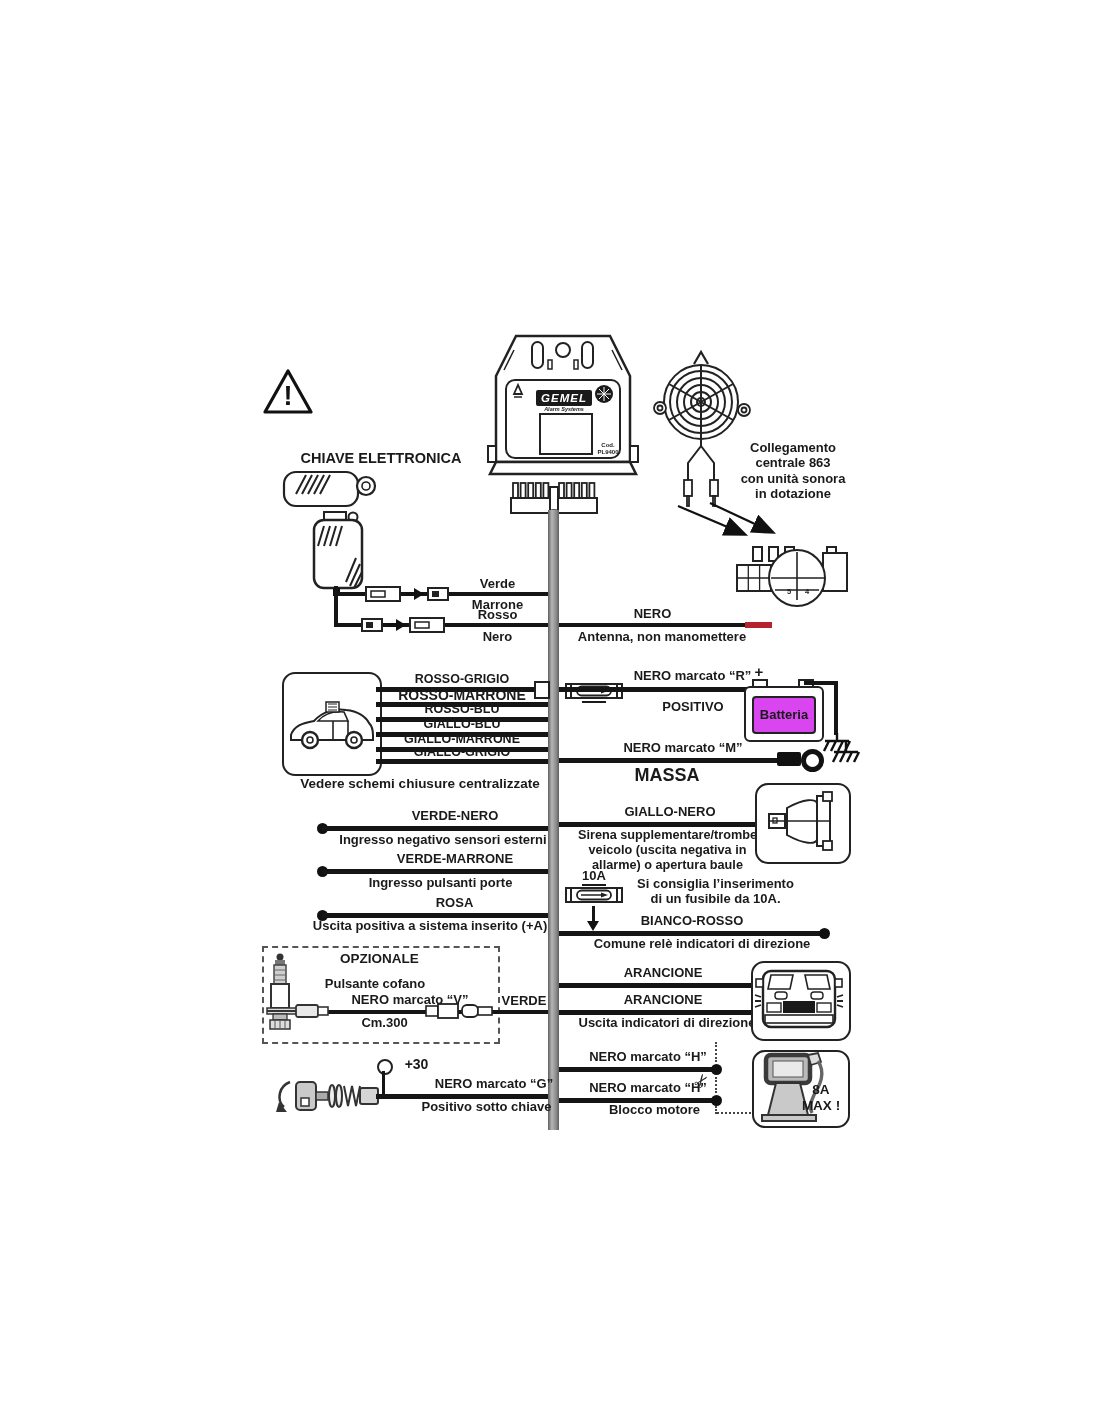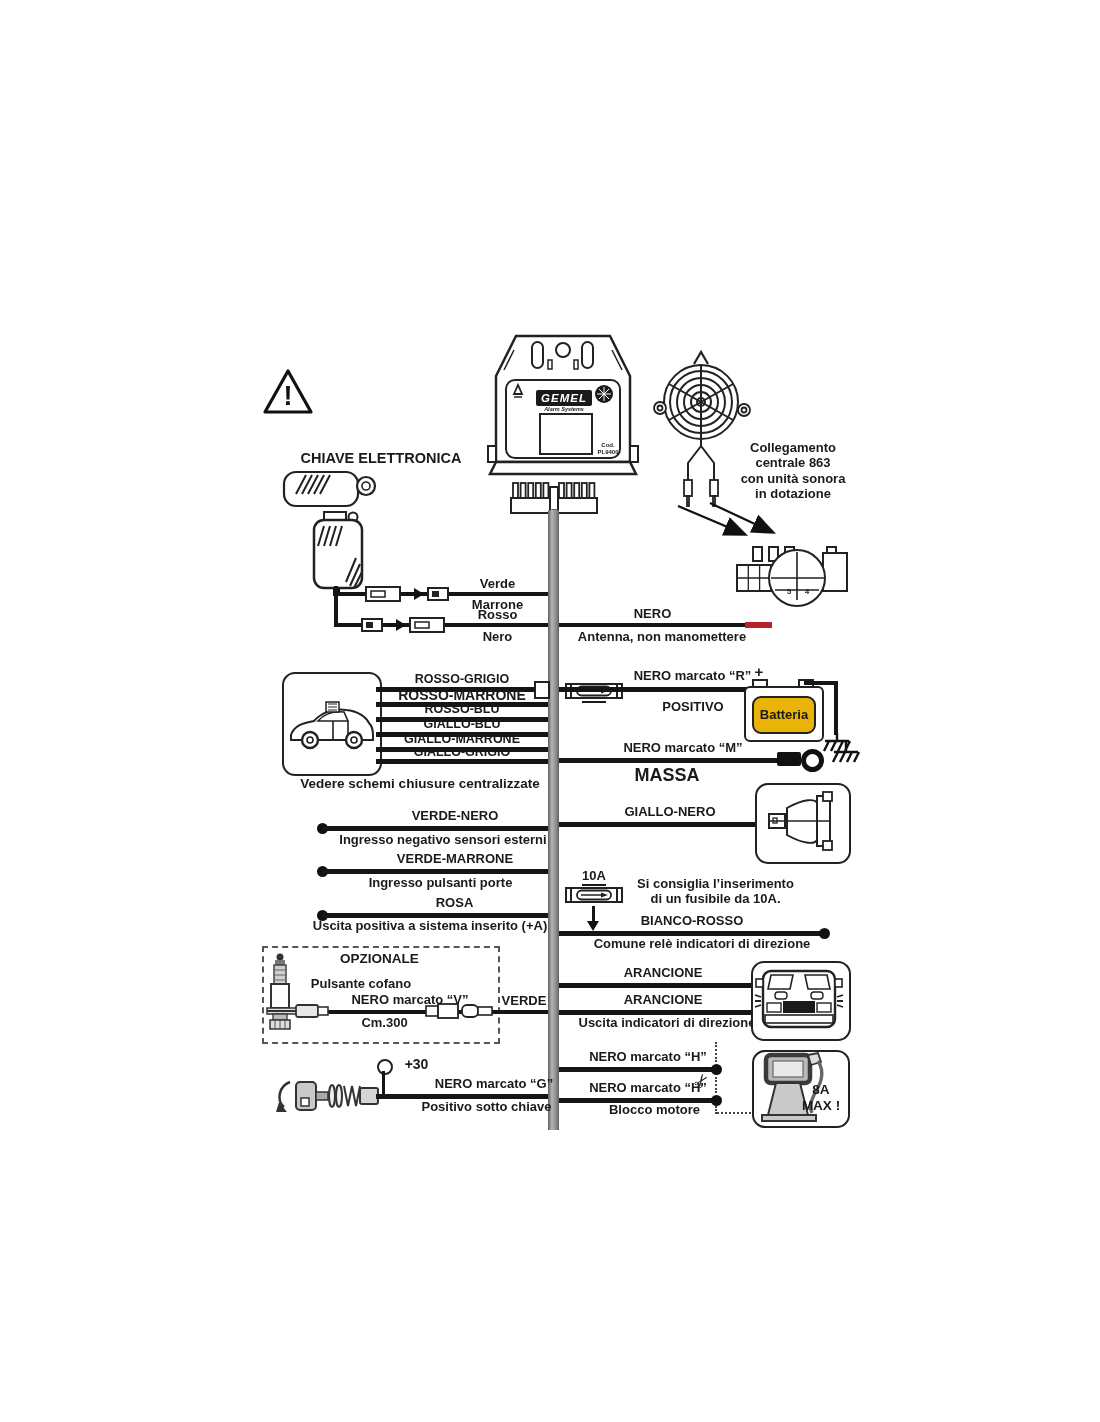--- a/index.html
+++ b/index.html
@@ -226,38 +226,41 @@
     <path d="M16 10 H38" stroke="#222" stroke-width="1.5"></path>
       <polygon points="36,7.5 43,10 36,12.5" fill="#222"></polygon>
   </svg>
   <div class="wire" style="left:559px;top:687px;width:198px"></div>
   <div class="lbl" style="left:625px;top:668px;width:135px">NERO marcato “R”</div>
   <div class="lbl" style="left:638px;top:699px;width:110px">POSITIVO</div>
   <div class="lbl" style="left:752px;top:663px;width:14px;font-size:15px">+</div>
   <div class="abs" style="left:752px;top:679px;width:12px;height:9px;background:#fff;border:2px solid #222"></div>
   <div class="abs" style="left:798px;top:679px;width:12px;height:9px;background:#fff;border:2px solid #222"></div>
   <div class="abs" style="left:744px;top:686px;width:76px;height:52px;border:2.5px solid #222;border-radius:6px;background:#fff"></div>
-  <div class="abs" style="left:752px;top:696px;width:60px;height:34px;border:2px solid #222;border-radius:9px;background:#eab308;font-weight:bold;font-size:13px;text-align:center;line-height:34px">Batteria</div>
+  <div class="abs" style="left:752px;top:696px;width:60px;height:34px;border:2px solid #222;border-radius:4px;background:#d946ef;font-weight:bold;font-size:13px;text-align:center;line-height:34px">Batteria</div>
   <div class="wire wire4" style="left:804px;top:681px;width:34px"></div>
   <div class="wire wire4" style="left:834px;top:681px;width:4px;height:54px"></div>
   <svg style="left:822px;top:733px" width="30" height="24" viewBox="0 0 30 24">
     <path d="M15 0 V8 M3 8 H27 M7 8 L2 18 M14 8 L9 18 M21 8 L16 18 M28 8 L23 18" stroke="#111" stroke-width="2.4" fill="none"></path>
   </svg>
 
   <div class="wire" style="left:559px;top:758px;width:218px"></div>
   <div class="abs" style="left:777px;top:752px;width:24px;height:14px;background:#111;border-radius:2px"></div>
   <div class="ring" style="left:801px;top:749px"></div>
   <svg style="left:832px;top:742px" width="28" height="28" viewBox="0 0 28 28">
     <path d="M14 0 V10 M2 10 H26 M6 10 L1 20 M13 10 L8 20 M20 10 L15 20 M27 10 L22 20" stroke="#111" stroke-width="2.4" fill="none"></path>
   </svg>
   <div class="lbl" style="left:598px;top:740px;width:170px">NERO marcato “M”</div>
   <div class="lbl" style="left:612px;top:765px;width:110px;font-size:18px">MASSA</div>
 
   <div class="wire" style="left:559px;top:822px;width:196px"></div>
   <div class="lbl" style="left:600px;top:804px;width:140px">GIALLO-NERO</div>
+  <div class="lbl pre" style="left:560px;top:828px;width:215px;font-size:12.7px">Sirena supplementare/trombe
+veicolo (uscita negativa in
+allarme) o apertura baule</div>
   <div class="rbox" style="left:755px;top:783px;width:92px;height:77px"></div>
   <svg style="left:761px;top:790px" width="80" height="63" viewBox="0 0 80 63">
     <rect x="56" y="6" width="13" height="50" fill="#fff" stroke="#222" stroke-width="2"></rect>
     <rect x="62" y="2" width="9" height="9" fill="#fff" stroke="#222" stroke-width="1.8"></rect>
     <rect x="62" y="51" width="9" height="9" fill="#fff" stroke="#222" stroke-width="1.8"></rect>
     <path d="M26 18 C44 8 54 9 56 13 V50 C54 54 44 55 26 45 Z" fill="#fff" stroke="#222" stroke-width="2"></path>
     <rect x="8" y="24" width="16" height="14" fill="#fff" stroke="#222" stroke-width="2"></rect>
     <rect x="12" y="28" width="4" height="5" fill="none" stroke="#222" stroke-width="1.3"></rect>
     <path d="M8 31 H70" stroke="#222" stroke-width="1.6"></path>
   </svg>
@@ -291,21 +294,21 @@
   <div class="lbl pre" style="left:628px;top:876px;width:175px">Si consiglia l’inserimento
 di un fusibile da 10A.</div>
 
   <div class="wire" style="left:559px;top:931px;width:266px"></div>
   <div class="dot" style="left:819px;top:928px"></div>
   <div class="lbl" style="left:612px;top:913px;width:160px">BIANCO-ROSSO</div>
   <div class="lbl" style="left:582px;top:936px;width:240px">Comune relè indicatori di direzione</div>
 
   <div class="abs" style="left:262px;top:946px;width:234px;height:94px;border:2px dashed #555"></div>
   <div class="lbl" style="left:322px;top:951px;width:115px;font-size:13.5px">OPZIONALE</div>
-  <div class="lbl left" style="left:296px;top:976px;width:130px">Pulsante cofano</div>
+  <div class="lbl left" style="left:310px;top:976px;width:130px">Pulsante cofano</div>
   <svg style="left:267px;top:953px" width="48" height="84" viewBox="0 0 48 84">
     <circle cx="13" cy="4" r="3.5" fill="#333"></circle>
     <rect x="8" y="7" width="10" height="5" fill="#777"></rect>
     <rect x="7" y="12" width="12" height="19" fill="#cfcfcf" stroke="#444" stroke-width="1.5"></rect>
     <path d="M7 17 H19 M7 22 H19 M7 27 H19" stroke="#666" stroke-width="1"></path>
     <rect x="4" y="31" width="18" height="24" fill="#fff" stroke="#333" stroke-width="2"></rect>
     <rect x="0" y="55" width="30" height="6" fill="#e0e0e0" stroke="#333" stroke-width="1.5"></rect>
     <path d="M0 58 H46" stroke="#333" stroke-width="2"></path>
     <rect x="6" y="61" width="14" height="6" fill="#bbb" stroke="#333" stroke-width="1.3"></rect>
     <rect x="3" y="67" width="20" height="9" fill="#ddd" stroke="#333" stroke-width="1.5"></rect>

